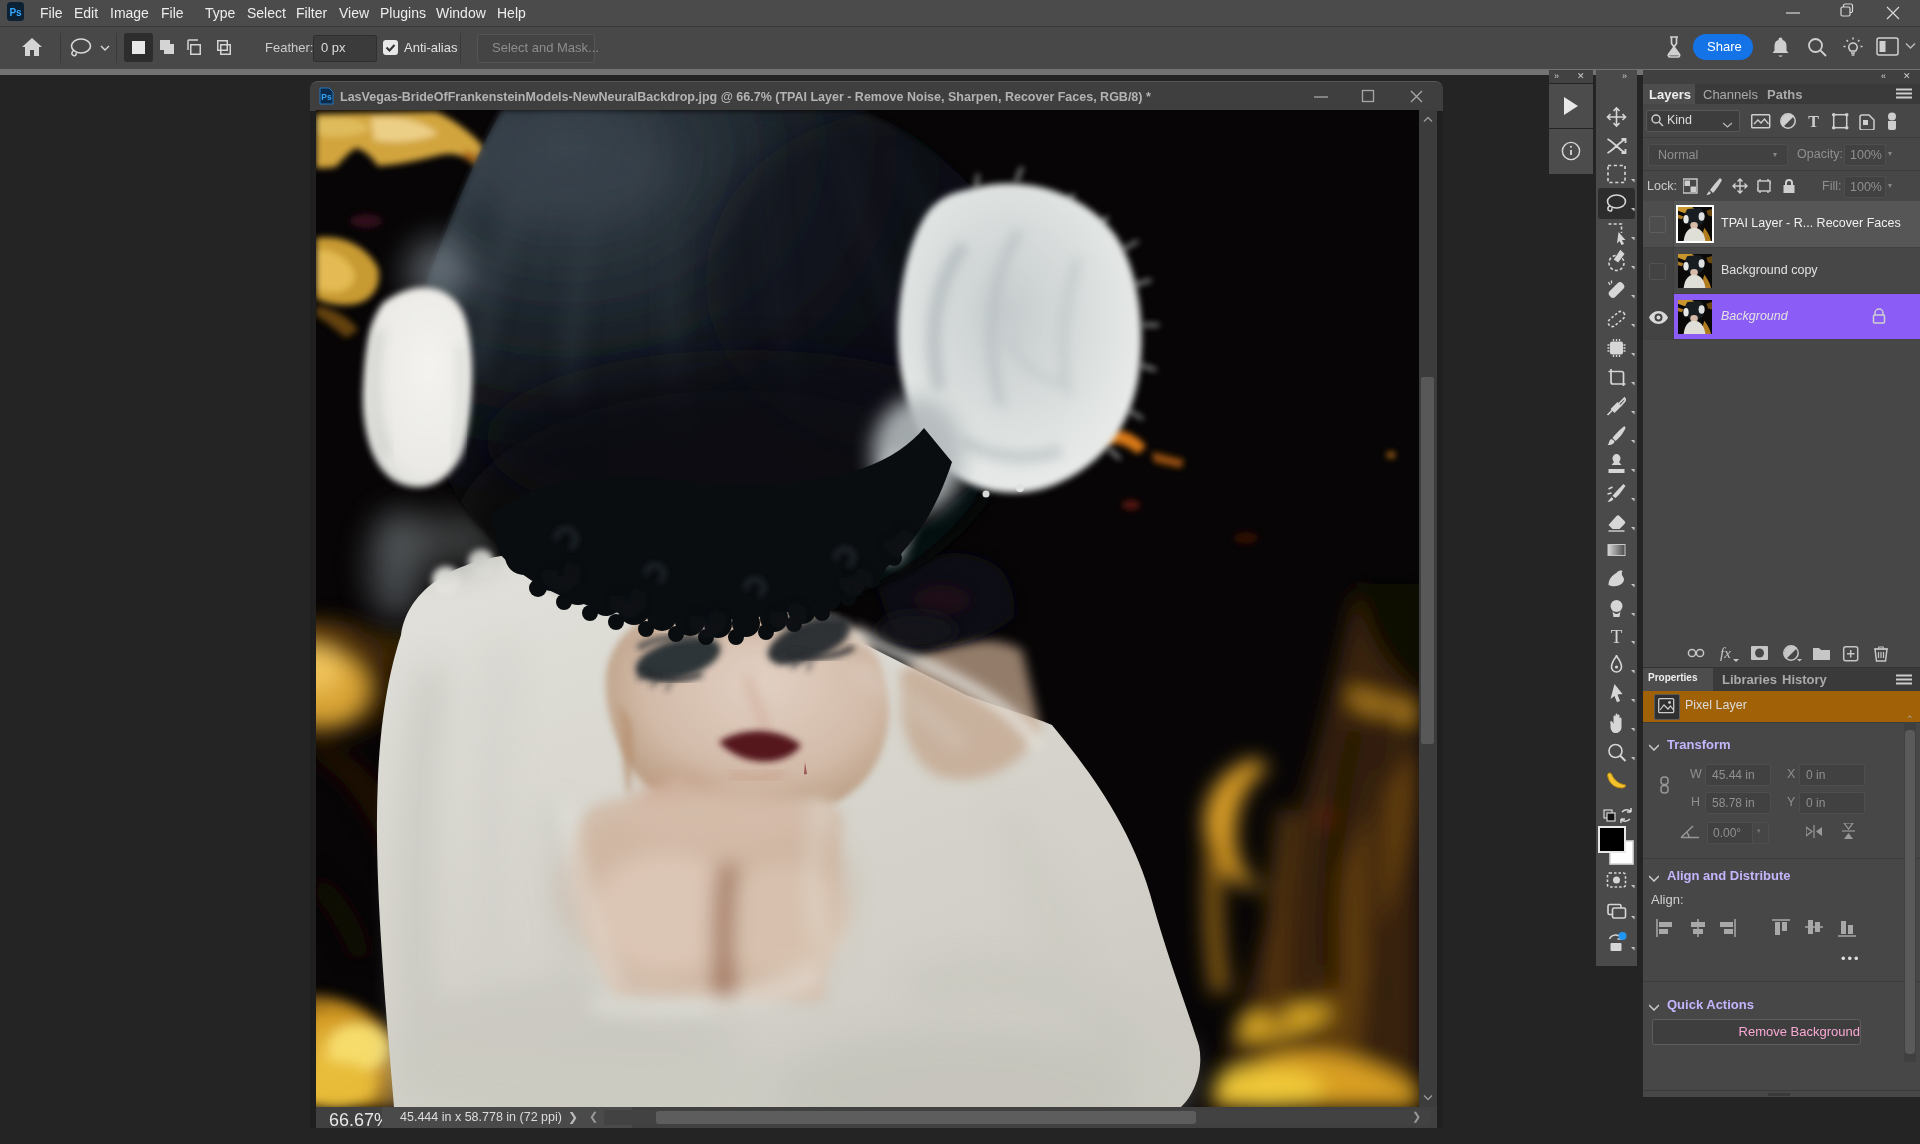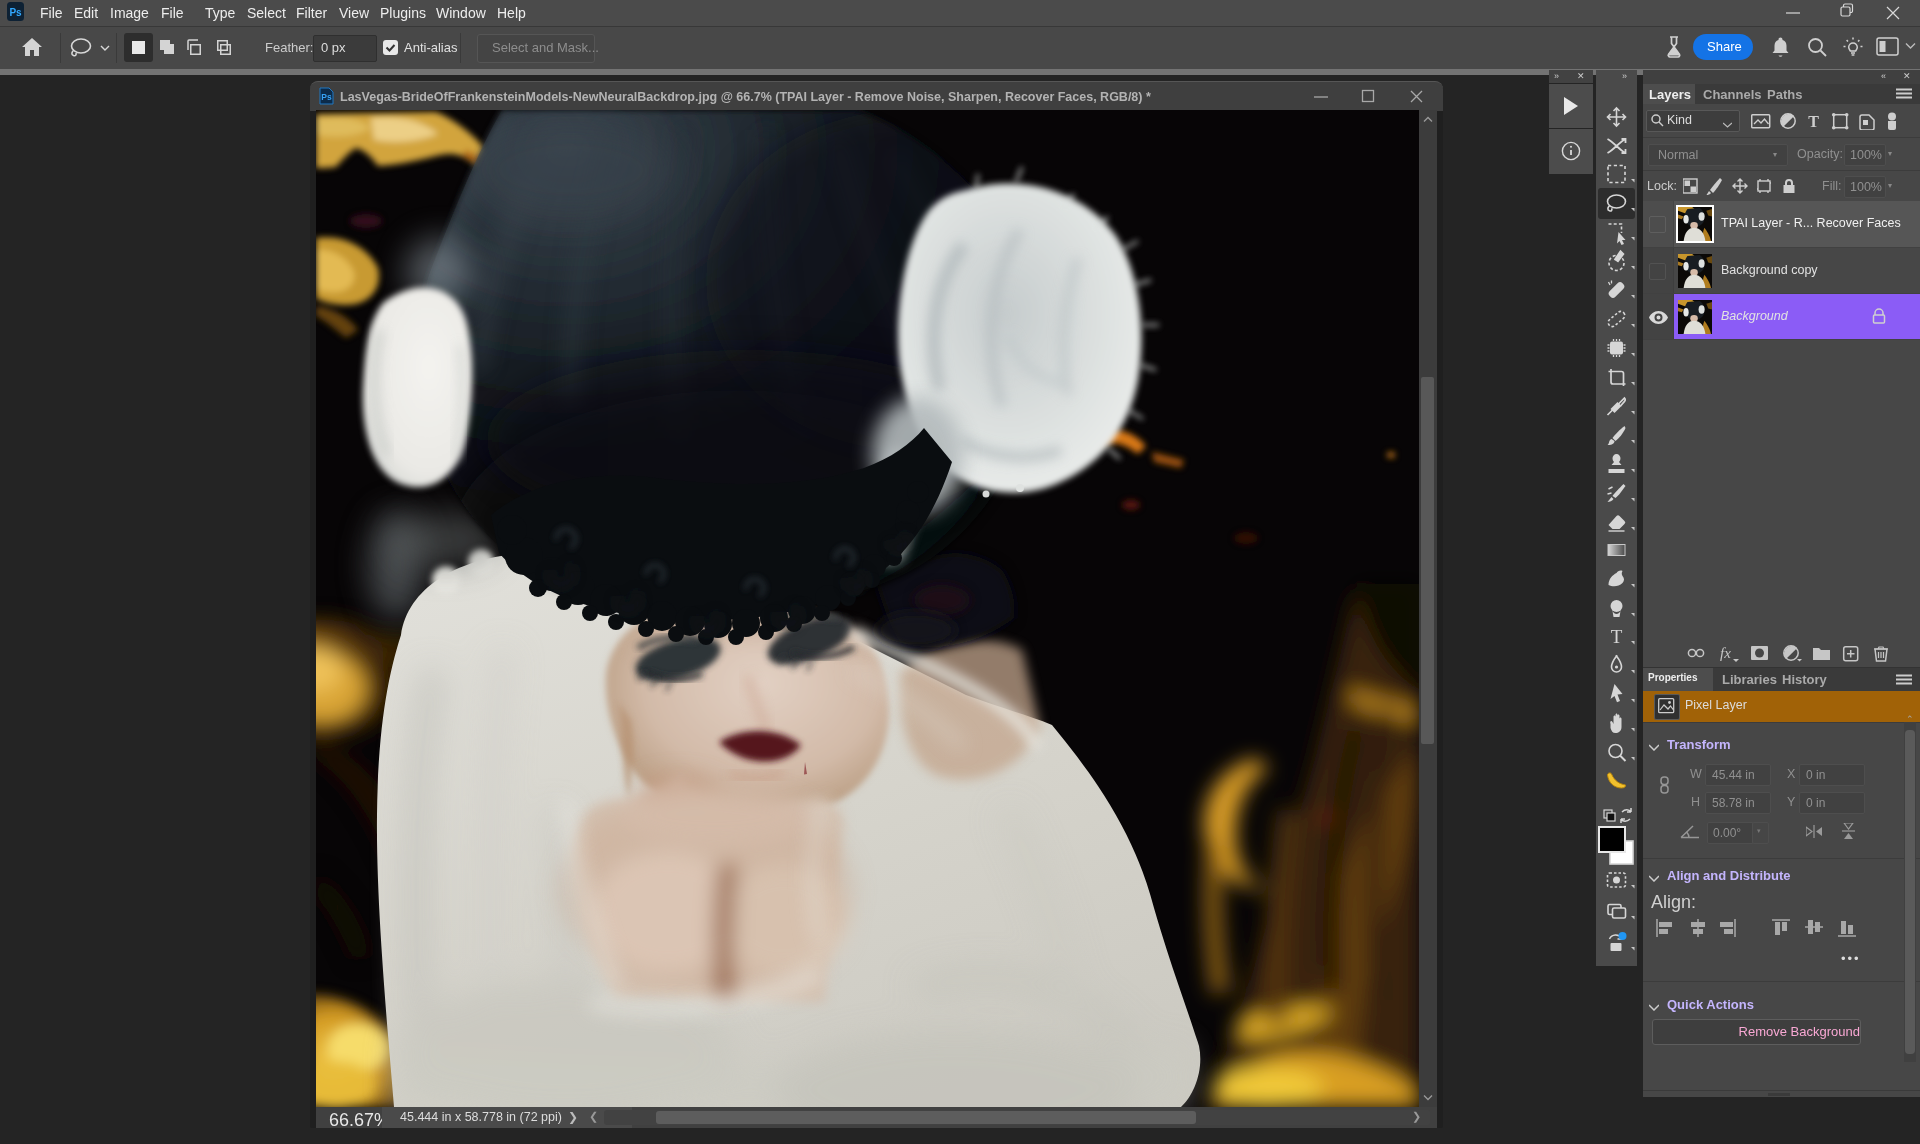--- a/index.html
+++ b/index.html
@@ -653,21 +653,21 @@
   </style>
 
   <div class="abs" style="left:0;top:0;width:277px;height:14px;background:#404040">
     <span class="t" style="left:238px;top:1px;font-size:9px;color:#ccc">«</span>
     <span class="t" style="left:260px;top:1px;font-size:9px;color:#ccc">✕</span>
   </div>
 
   <div class="abs" style="left:0;top:14px;width:277px;height:20px;background:#3a3a3a">
     <div class="abs" style="left:0;top:0;width:52px;height:20px;background:#4d4d4d"></div>
     <span class="t" style="left:6px;top:3px;font-size:13px;font-weight:bold;color:#eee">Layers</span>
-    <span class="t" style="left:60px;top:3px;font-size:13px;font-weight:bold;color:#aaa">Channels</span>
+    <span class="t" style="left:60px;top:3px;font-size:13px;font-weight:normal;color:#aaa">Channels</span>
     <span class="t" style="left:124px;top:3px;font-size:13px;font-weight:bold;color:#aaa">Paths</span>
     <svg class="abs" style="left:253px;top:4px" width="16" height="12">
         <path d="M0,1.5 h16 M0,5.5 h16 M0,9.5 h16" stroke="#ccc" stroke-width="1.8"></path>
       </svg>
   </div>
 
   <div class="abs" style="left:0;top:34px;width:277px;height:33px;background:#474747">
     <div class="ibox" style="left:3px;top:6px;width:92px"></div>
     <svg class="abs" style="left:8px;top:10px" width="13" height="13" fill="none" stroke="#ccc" stroke-width="1.5">
         <circle cx="5" cy="5" r="4"></circle>
@@ -896,21 +896,21 @@
         <path d="M4,0 L8.5,6 L13,0 Z" fill="none" stroke="#9a9a9a" stroke-width="1.2"></path>
         <path d="M4,16 L8.5,10 L13,16 Z"></path>
       </svg>
   </div>
 
   <div class="abs" style="left:0;top:788px;width:277px;height:123px;background:#474747;border-top:1px solid #3c3c3c">
     <svg class="abs" style="left:6px;top:16px" width="10" height="7">
         <path d="M0,1 l5,5 l5,-5" stroke="#ccc" fill="none" stroke-width="1.5"></path>
       </svg>
     <span class="t hdr" style="left:24px;top:9px">Align and Distribute</span>
-    <span class="t" style="left:8px;top:33px;font-size:18px;color:#d0d0d0">Align:</span>
+    <span class="t" style="left:8px;top:33px;font-size:13px;color:#d0d0d0">Align:</span>
     <svg class="abs" style="left:13px;top:60px" width="200" height="18" fill="#a8a8a8">
       <g>
           <path d="M1,0 V18" stroke="#a8a8a8" stroke-width="1.5"></path>
           <rect x="3" y="3" width="13" height="5"></rect>
           <rect x="3" y="10" width="9" height="5"></rect>
         </g>
       <g transform="translate(34,0)">
           <path d="M8,0 V18" stroke="#a8a8a8" stroke-width="1.5"></path>
           <rect x="1" y="3" width="14" height="5"></rect>
           <rect x="3" y="10" width="10" height="5"></rect>

